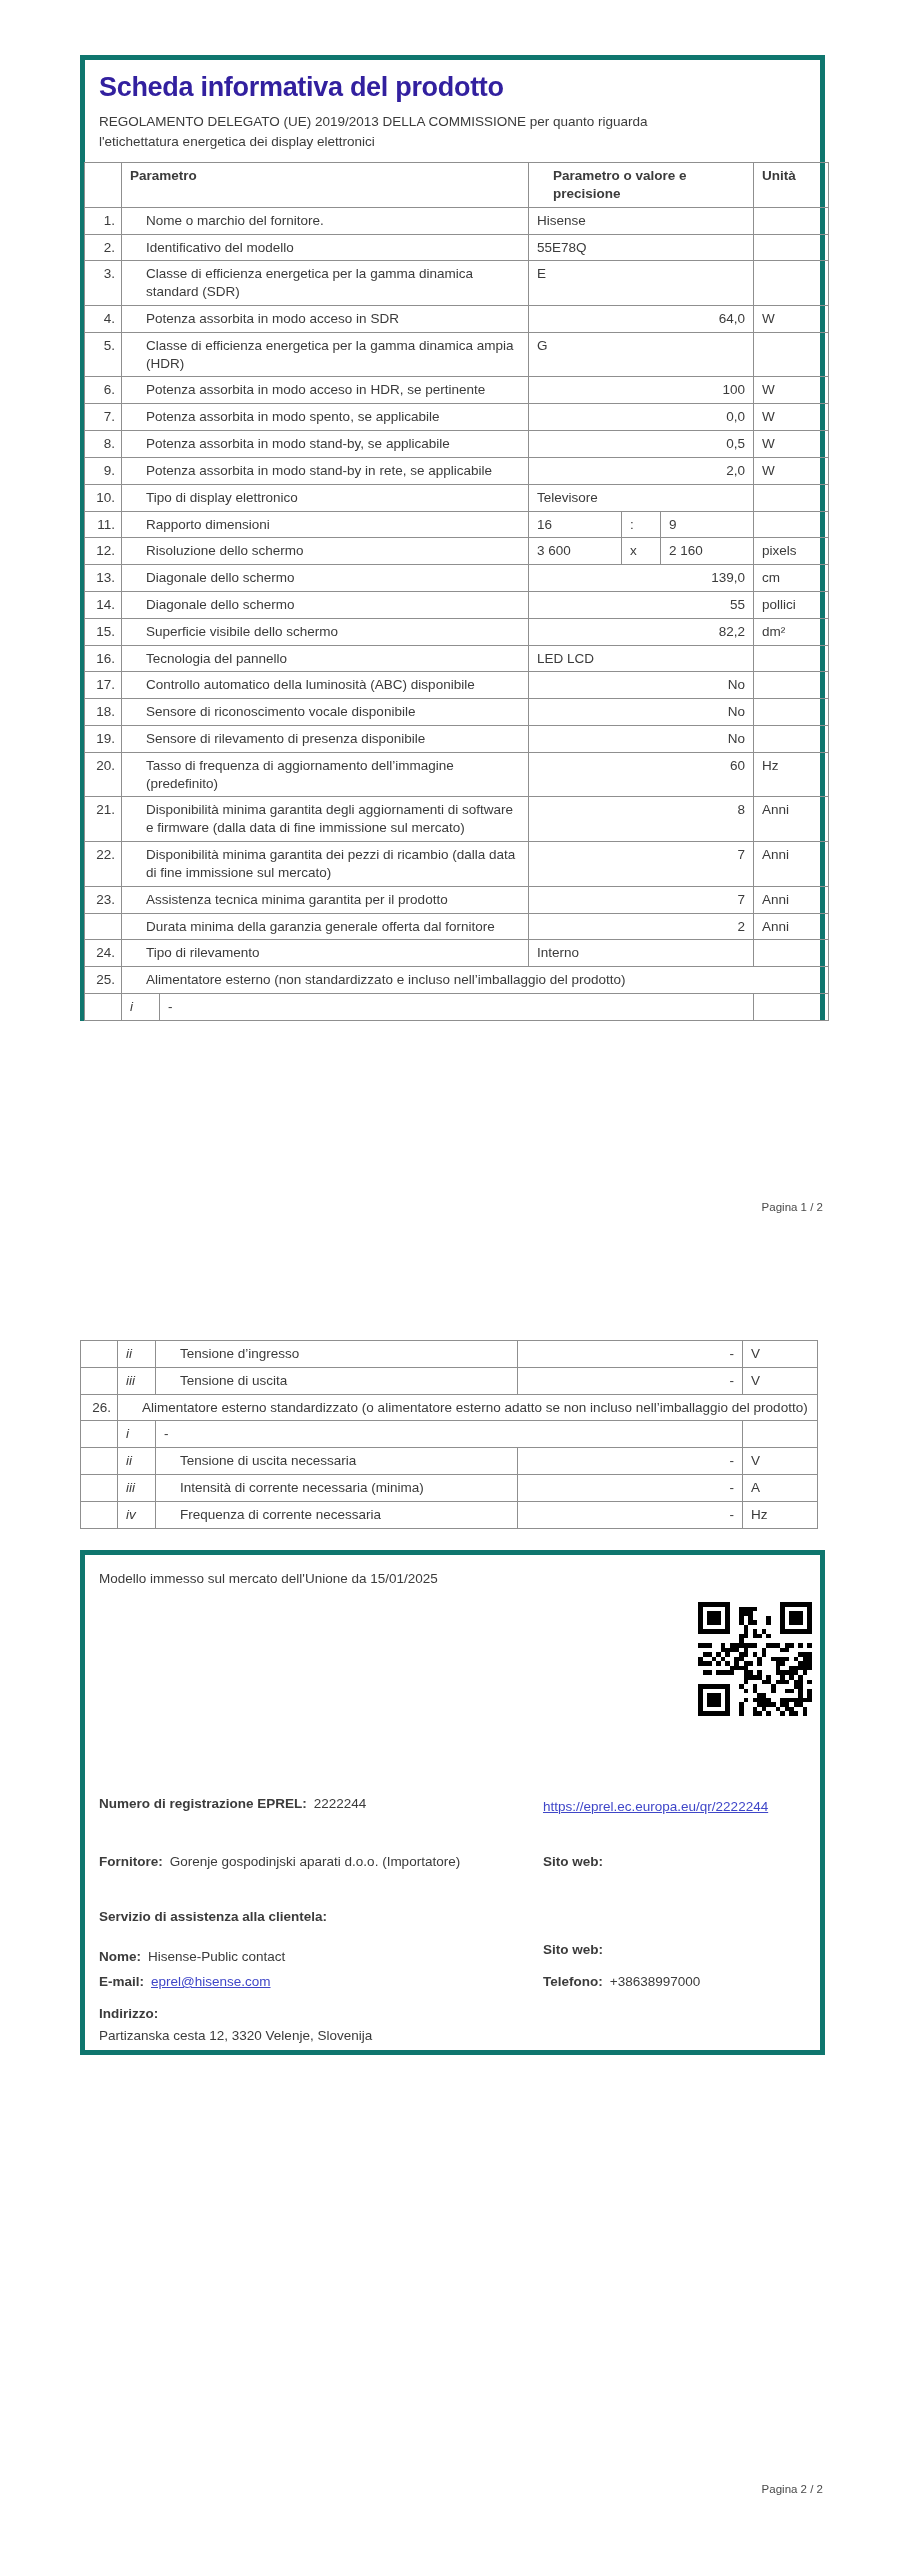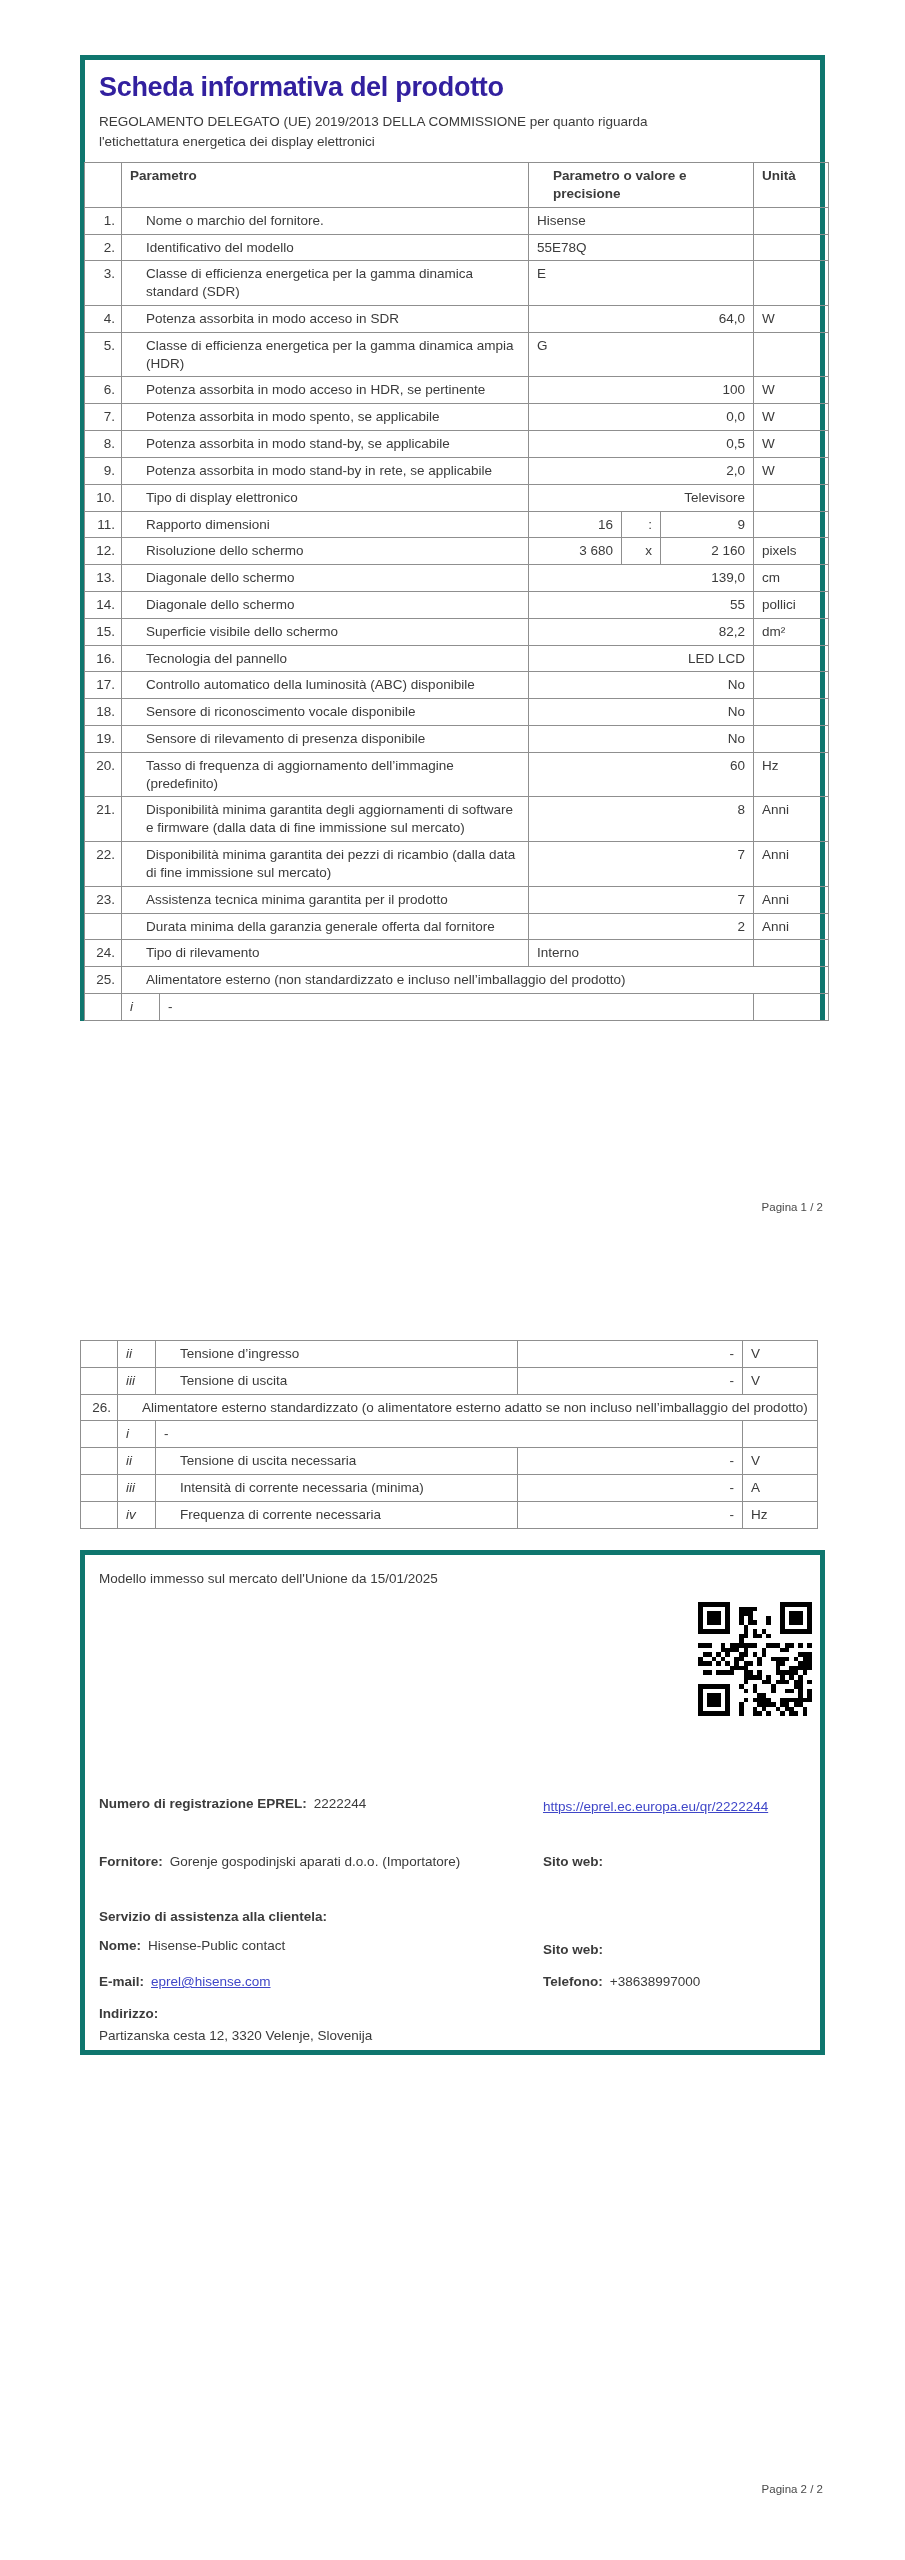--- a/index.html
+++ b/index.html
@@ -8,42 +8,42 @@
   #page1-card{top:55px;border-bottom:none;}
   .doc-title{color:#32209f;font-weight:bold;font-size:27px;padding:12px 16px 0 14px;letter-spacing:-0.3px;}
   .doc-subtitle{font-size:13.5px;line-height:1.45;color:#3b3b3b;padding:9px 16px 11px 14px;max-width:565px;box-sizing:content-box;}
   table.ptable{border-collapse:collapse;table-layout:fixed;width:745px;margin-left:-1px;margin-right:-1px;border-radius:10px;}
   #page1-card table.ptable{width:745px;margin:0 -1px 0 -1px;}
   .ptable td,.ptable th{border:1px solid #8f8f8f;font-size:13.5px;line-height:1.32;padding:4px 8px;vertical-align:top;font-weight:normal;text-align:left;color:#3b3b3b;word-wrap:break-word;}
   .ptable th{font-weight:bold;}
   .ptable .num{text-align:right;padding-right:6px;}
   .ptable .roman{font-style:italic;text-align:left;}
   .ptable .tl{text-align:left;}
-  .ptable .tc{text-align:right;}
+  .ptable .tc{text-align:left;}
   .ptable .tr{text-align:right;}
   .ptable .param{hyphens:auto;padding-left:24px;}
   .ptable .addr-cell{height:58px;}
   .pg-footer{position:absolute;font-size:11.5px;color:#4a4a4a;}
   #footer-1{top:1201px;right:82px;}
   #footer-2{top:2483px;right:82px;}
   #page2-table-wrap{position:absolute;left:80px;top:1340px;width:745px;}
   #page2-table-wrap table.ptable{margin:0;width:738px;}
   #contact-card{top:1550px;height:505px;}
   .abs{position:absolute;}
   .lbl{font-weight:bold;}
   .ln{font-size:13.5px;line-height:1.4;}
   a.doc-link{color:#3f46c8;text-decoration:underline;}
   #eprel-link{left:458px;top:240px;width:250px;word-break:break-all;line-height:1.85;}
   #qr-code{right:8px;top:47px;width:114px;height:114px;}
   #market-text{left:14px;top:15px;}
   #eprel-row{left:14px;top:240px;}
   #fornitore-row{left:14px;top:298px;width:432px;hyphens:auto;}
   #siteweb-1{left:458px;top:298px;}
   #service-heading{left:14px;top:353px;}
-  #nome-row{left:14px;top:382px;text-align:center;}
+  #nome-row{left:14px;top:393px;text-align:center;}
   #siteweb-2{left:458px;top:386px;}
   #email-row{left:14px;top:418px;}
   #telefono-row{left:458px;top:418px;}
   #indirizzo-label{left:14px;top:450px;}
   #indirizzo-value{left:14px;top:472px;}
   .gap{display:inline-block;width:7px;}
 </style>
 </head>
 <body>
 
@@ -132,21 +132,21 @@
       <td class="num">11.</td>
       <td colspan="2" class="param">Rapporto dimensioni</td>
       <td class="tc">16</td>
       <td class="tc">:</td>
       <td class="tc">9</td>
       <td></td>
     </tr>
     <tr>
       <td class="num">12.</td>
       <td colspan="2" class="param">Risoluzione dello schermo</td>
-      <td class="tc">3 680</td>
+      <td class="tc">3 600</td>
       <td class="tc">x</td>
       <td class="tc">2 160</td>
       <td>pixels</td>
     </tr>
     <tr>
       <td class="num">13.</td>
       <td colspan="2" class="param">Diagonale dello schermo</td>
       <td colspan="3" class="tr">139,0</td>
       <td>cm</td>
     </tr>

